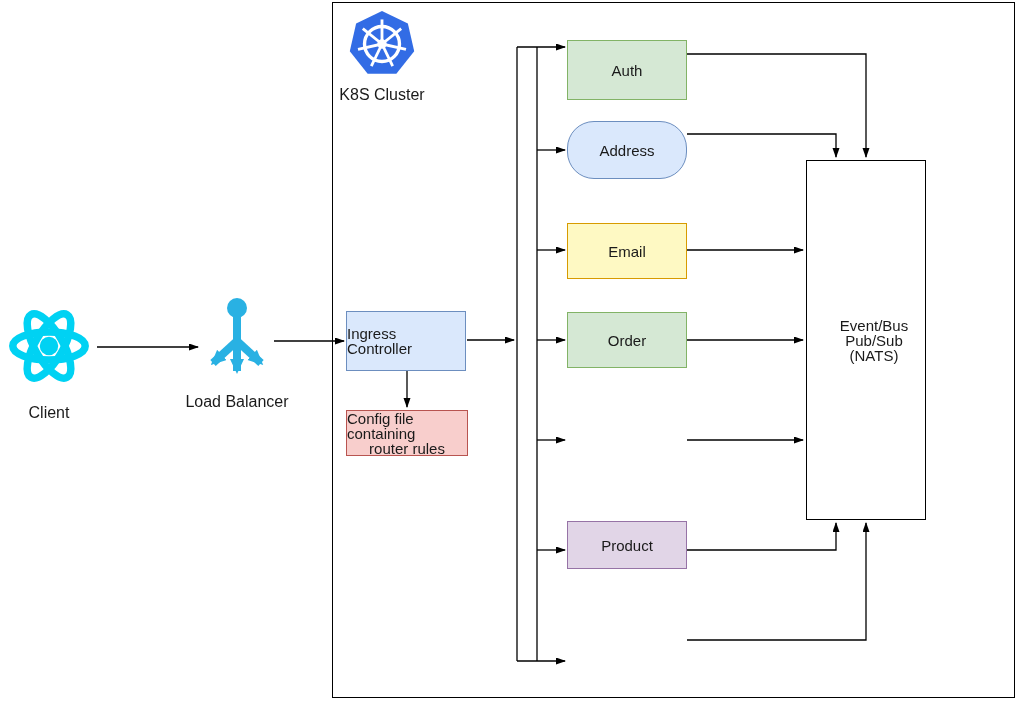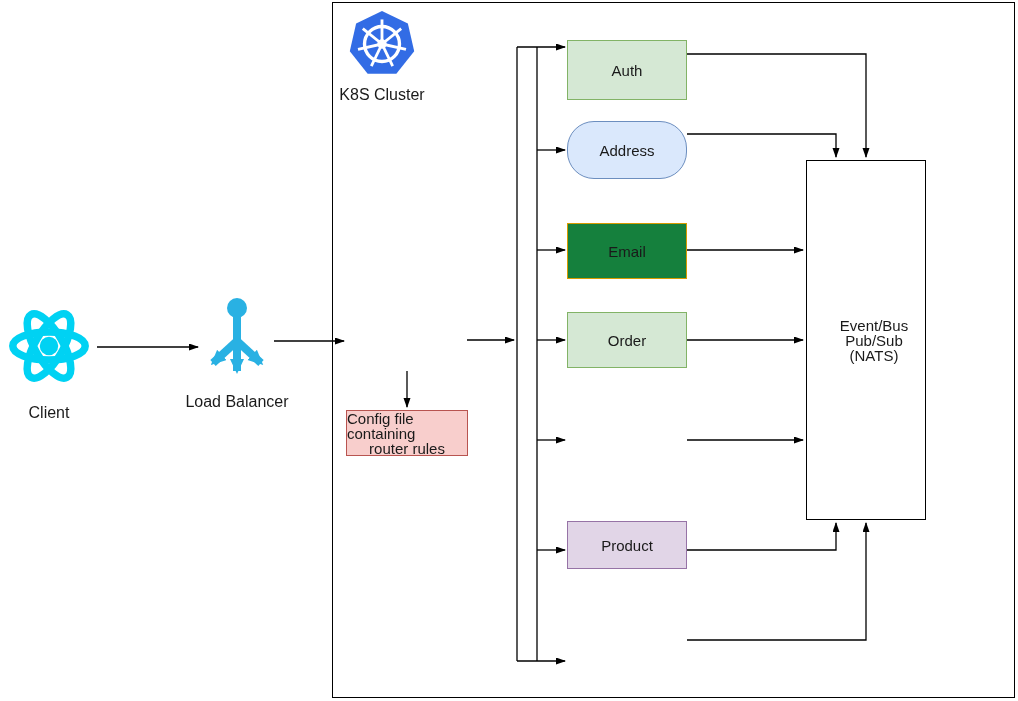--- a/index.html
+++ b/index.html
@@ -88,33 +88,36 @@
         <line x1="0" y1="0" x2="-11.3" y2="23.4"></line>
         <line x1="0" y1="0" x2="-25.4" y2="5.8"></line>
         <line x1="0" y1="0" x2="-20.3" y2="-16.2"></line>
       </g>
       <circle r="18.5" fill="none" stroke="#ffffff" stroke-width="3.6"></circle>
       <circle r="5" fill="#ffffff"></circle>
     </svg>
   </div>
   <div class="caption" style="left:330px;top:86px;width:104px;">K8S Cluster</div>
 
+  <div class="node" style="left: 346px; top: 311px; width: 120px; height: 60px; background-color: rgb(218, 232, 252); border-color: rgb(108, 142, 191);">
+    <span>Ingress Controller</span>
+  </div>
 
   <div class="node multiline" style="left: 346px; top: 410px; width: 122px; height: 46px; flex-direction: column; background-color: rgb(248, 206, 204); border-color: rgb(184, 84, 80);">
     <span>Config file containing</span>
     <span>router rules</span>
   </div>
 
   <div class="node svc" style="top: 40px; height: 60px; background-color: rgb(213, 232, 212); border-color: rgb(130, 179, 102);">
       <span>Auth</span>
     </div>
   <div class="node svc" style="top: 121px; height: 58px; background-color: rgb(218, 232, 252); border-color: rgb(108, 142, 191); border-radius: 27px;">
       <span>Address</span>
     </div>
-  <div class="node svc" style="top: 223px; height: 56px; background-color: #15803d; border-color: rgb(215, 155, 0);">
+  <div class="node svc" style="top: 223px; height: 56px; background-color: #fef9c3; border-color: rgb(215, 155, 0);">
       <span>Email</span>
     </div>
   <div class="node svc" style="top: 312px; height: 56px; background-color: rgb(213, 232, 212); border-color: rgb(130, 179, 102);">
       <span>Order</span>
     </div>
   <div class="node svc" style="top: 521px; height: 48px; background-color: rgb(225, 213, 231); border-color: rgb(150, 115, 166);">
       <span>Product</span>
     </div>
 
   <div class="node multiline" style="left: 806px; top: 160px; width: 120px; height: 360px; flex-direction: column; background-color: rgb(255, 255, 255); border-color: rgb(0, 0, 0); padding-left: 16px;">

